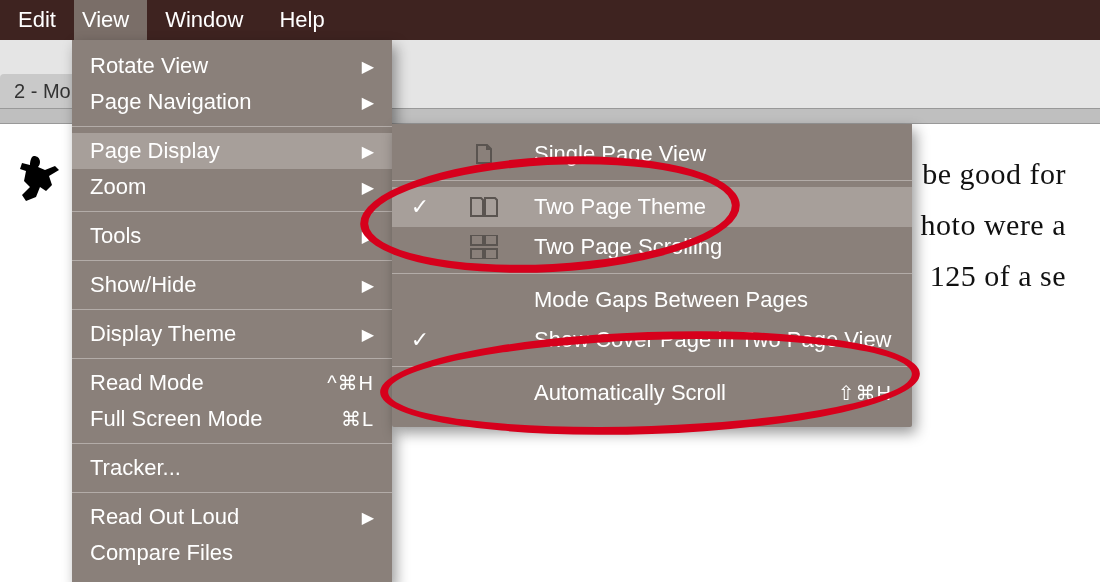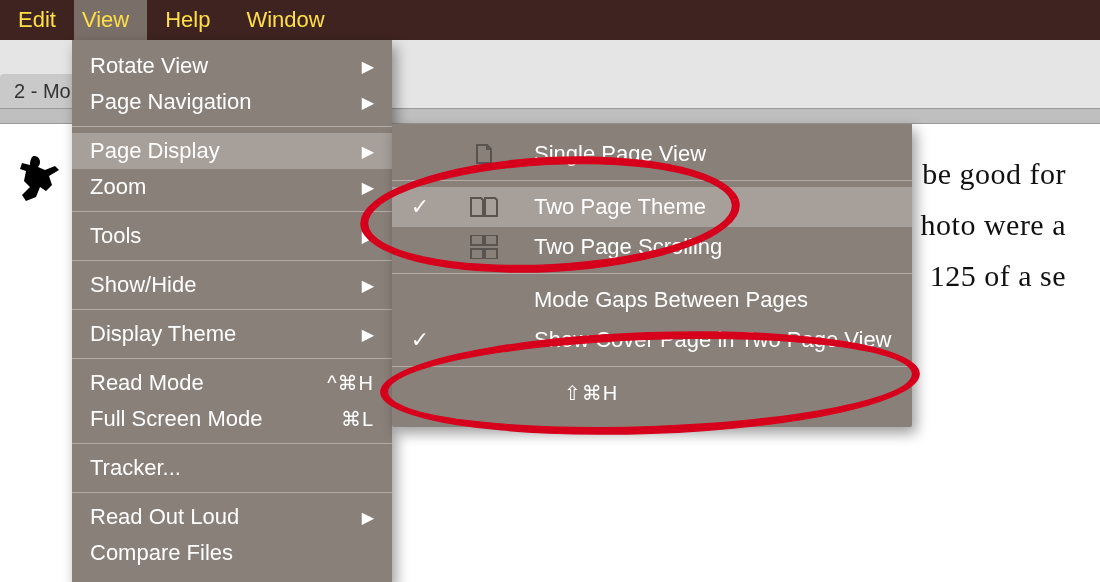--- a/index.html
+++ b/index.html
@@ -1,17 +1,17 @@
 <!DOCTYPE html>
 <html><head>
 <meta charset="utf-8">
 <style>
   * { box-sizing: border-box; margin: 0; padding: 0; }
   html, body { width: 1100px; height: 582px; overflow: hidden; font-family: -apple-system, Helvetica, Arial, sans-serif; background: #fff; }
-  .menubar { background: #3e2320; height: 40px; display: flex; align-items: flex-end; color: #fde047; font-size: 22px; }
+  .menubar { background: #3e2320; height: 40px; display: flex; align-items: flex-end; color: #ffffff; font-size: 22px; }
   .menubar .item { padding: 0 18px; height: 100%; display: flex; align-items: center; cursor: default; }
   .menubar .item.active { background: #7a6e68; padding-left: 8px; }
   .tab-strip { height: 68px; background: #e5e5e5; display: flex; align-items: flex-end; padding-left: 0; padding-top: 30px;}
   .tab { background: #c9c9c9; height: 34px; display: flex; align-items: center; padding: 0 14px; font-size: 20px; color: #333; border-radius: 4px 4px 0 0; }
   .toolbar-hr { height: 16px; background: #bfbfbf; border-top: 1px solid #999; border-bottom: 1px solid #999;}
   .doc { position: relative; padding: 24px 34px; font-size: 30px; line-height: 1.7; letter-spacing: .5px; font-family: "Comic Sans MS", "Segoe Script", cursive; color: #111; }
   .doc .silhouette { position:absolute; left:14px; top:26px; width:60px; height:60px; }
   .doc p { margin-left: 76px; }
   
   .menu { position: absolute; background: #8a807a; color: #fff; font-size: 22px; box-shadow: 4px 6px 14px rgba(0,0,0,.4); border-radius: 0 0 2px 2px;}
@@ -31,22 +31,22 @@
   .anno { position:absolute; border:8px solid #d6001c; border-radius:50%; pointer-events:none; }
   .anno1 { left:360px; top:157px; width:380px; height:115px; transform:rotate(-3deg);}
   .anno2 { left:380px; top:332px; width:540px; height:102px; transform:rotate(-2deg);}
 </style>
 </head>
 <body>
 
 <div class="menubar">
   <div class="item">Edit</div>
   <div class="item active">View</div>
+  <div class="item">Window</div>
   <div class="item">Help</div>
-  <div class="item">Window</div>
 </div>
 
 <div class="tab-strip">
   <div class="tab">2 - More</div>
 </div>
 <div class="toolbar-hr"></div>
 
 <div class="doc">
   <svg class="silhouette" viewBox="0 0 60 60">
     <path fill="#000" d="M20 6c3 0 6 2 6 6 0 2-1 4-2 5l7 3 10-4 4 4-10 6 3 9-6 6-6-4-4 10-10 4-4-6 8-8-6-6 2-10-6-2 2-6 8 2c0-3 1-9 4-9z"></path>
@@ -151,18 +151,19 @@
   </div>
   <div class="row">
     <span class="check">✓</span>
     <span class="ico"></span>
     <span class="label">Show Cover Page in Two Page View</span>
   </div>
   <div class="sep"></div>
   <div class="row">
     <span class="check"></span>
     <span class="ico"></span>
+    <span class="label">Automatically Scroll</span>
     <span class="shortcut">⇧⌘H</span>
   </div>
 </div>
 
 <div class="anno anno1"></div>
 <div class="anno anno2"></div>
 
 </body></html>

